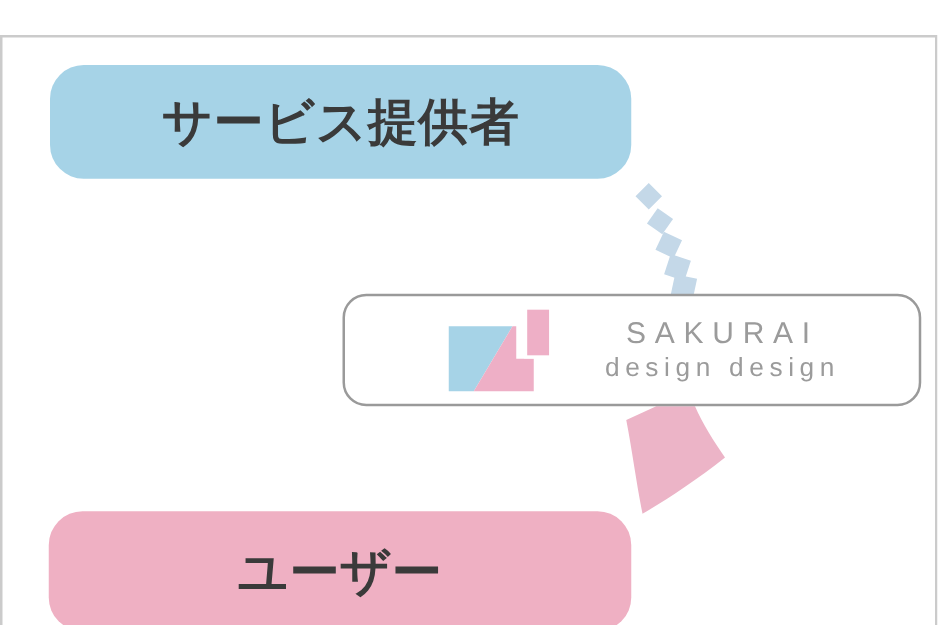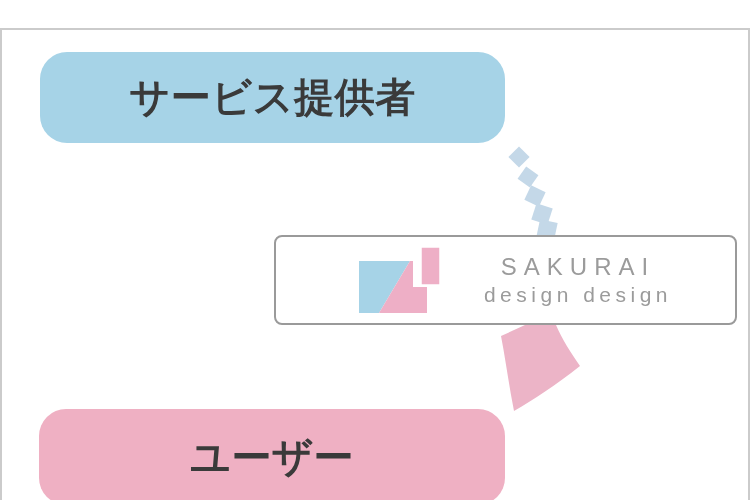--- a/index.html
+++ b/index.html
@@ -34,21 +34,21 @@
   .user{
     left:37px;top:379px;width:466px;height:96px;
     background:#efb0c3;
   }
   .logo-card{
     position:absolute;
     left:272px;top:205px;width:463px;height:90px;
     box-sizing:border-box;
     background:#ffffff;
     border:2px solid #9a9a9a;
-    border-radius:8px;
+    border-radius:19px;
     z-index:3;
     display:flex;align-items:center;justify-content:center;
     padding-left:18px;
     gap:42px;
   }
   .logo-mark{flex:0 0 auto;}
   .logo-text{
     text-align:center;
     color:#9b9b9b;
     line-height:1.15;

